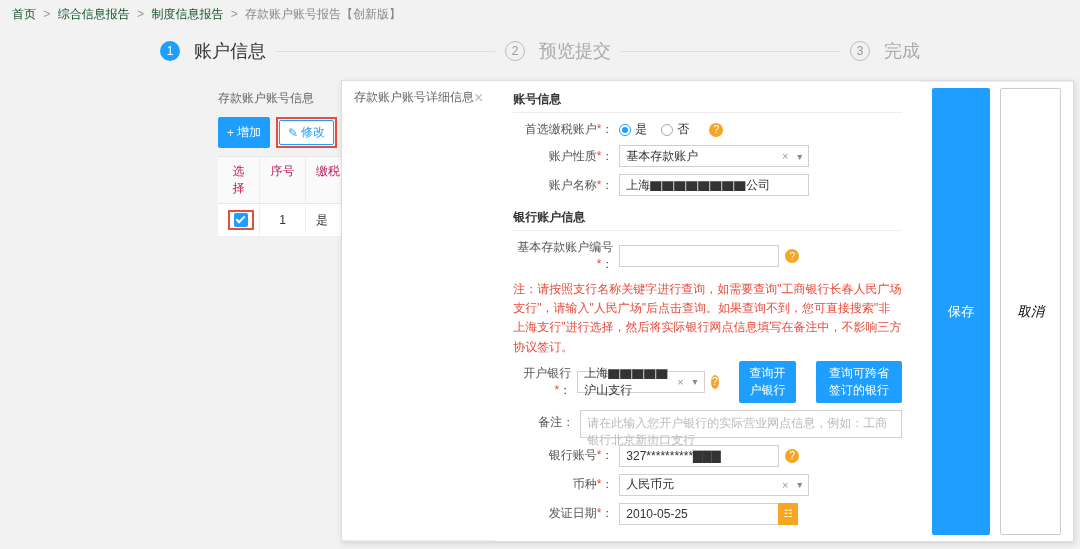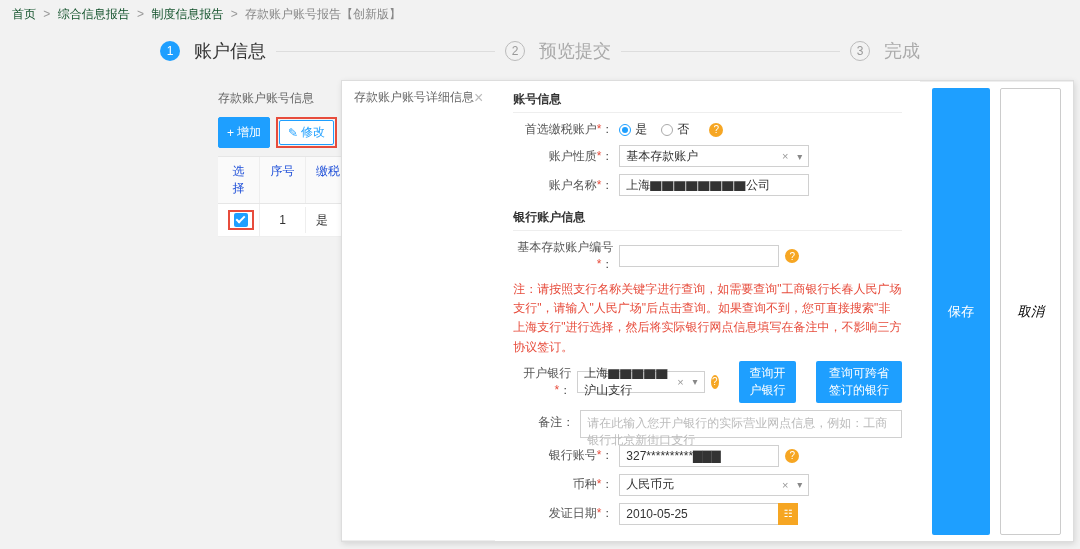--- a/index.html
+++ b/index.html
@@ -25,21 +25,21 @@
   
   .left-panel { position: absolute; left: 218px; top: 90px; width: 300px; }
   .left-title { font-size: 12px; color: #666; margin-bottom: 10px; }
   .btn-row { display: flex; gap: 6px; }
   .btn { display: inline-flex; align-items: center; padding: 3px 8px; font-size: 12px; border: 1px solid #ccc; background: #fff; cursor: pointer; border-radius: 2px; }
   .btn.primary { background: #1e9fff; color: #fff; border-color: #1e9fff; }
   .btn.edit { color: #1e9fff; border-color: #1e9fff; }
   .btn .icon { margin-right: 3px; }
   .redbox-edit { border: 2px solid #e74c3c; padding: 1px; display: inline-flex; }
   .table-head { display: flex; margin-top: 8px; background: #fafafa; border-top: 1px solid #e6e6e6; border-bottom: 1px solid #e6e6e6; }
-  .table-head div { padding: 6px 10px; font-size: 12px; color: #1d4ed8; border-right: 1px solid #eee; }
+  .table-head div { padding: 6px 10px; font-size: 12px; color: #be185d; border-right: 1px solid #eee; }
   .table-row { display: flex; align-items: center; background: #fff; border-bottom: 1px solid #eee; }
   .table-row div { padding: 6px 10px; font-size: 12px; border-right: 1px solid #eee; }
   .redbox-check { border: 2px solid #e74c3c; padding: 1px 4px; display: inline-flex; align-items: center; justify-content: center; }
   .chk { width: 14px; height: 14px; background: #1e9fff; border-radius: 2px; position: relative; }
   .chk::after { content: ""; position: absolute; left: 4px; top: 1px; width: 3px; height: 7px; border: solid #fff; border-width: 0 2px 2px 0; transform: rotate(45deg); }
   .col-sel { width: 42px; text-align: center; }
   .col-idx { width: 46px; text-align: center; }
   .col-tax { width: 46px; }
 
   

